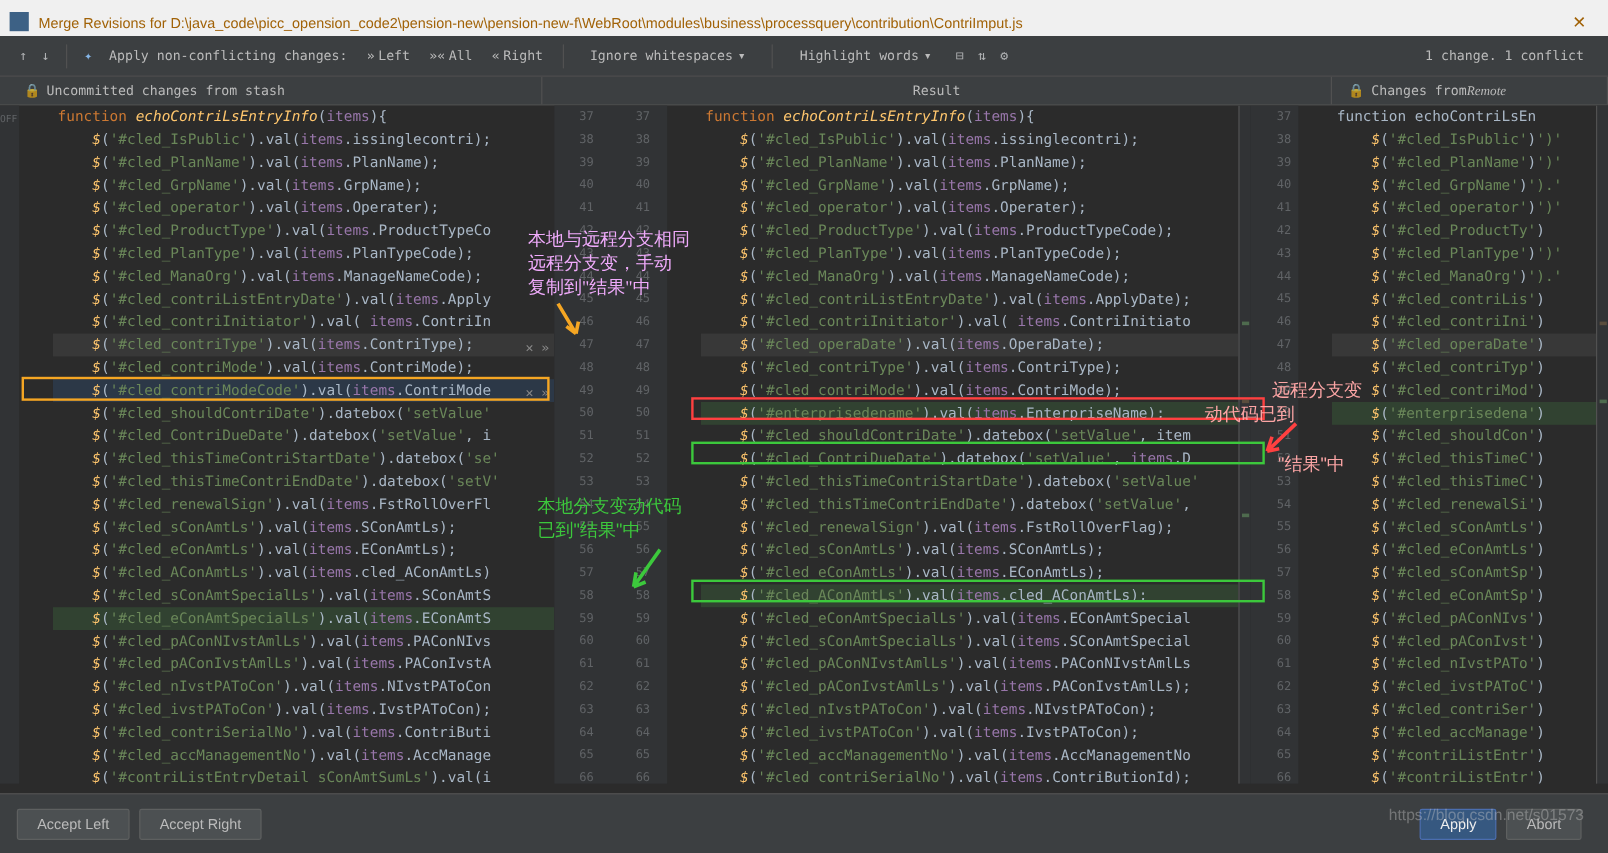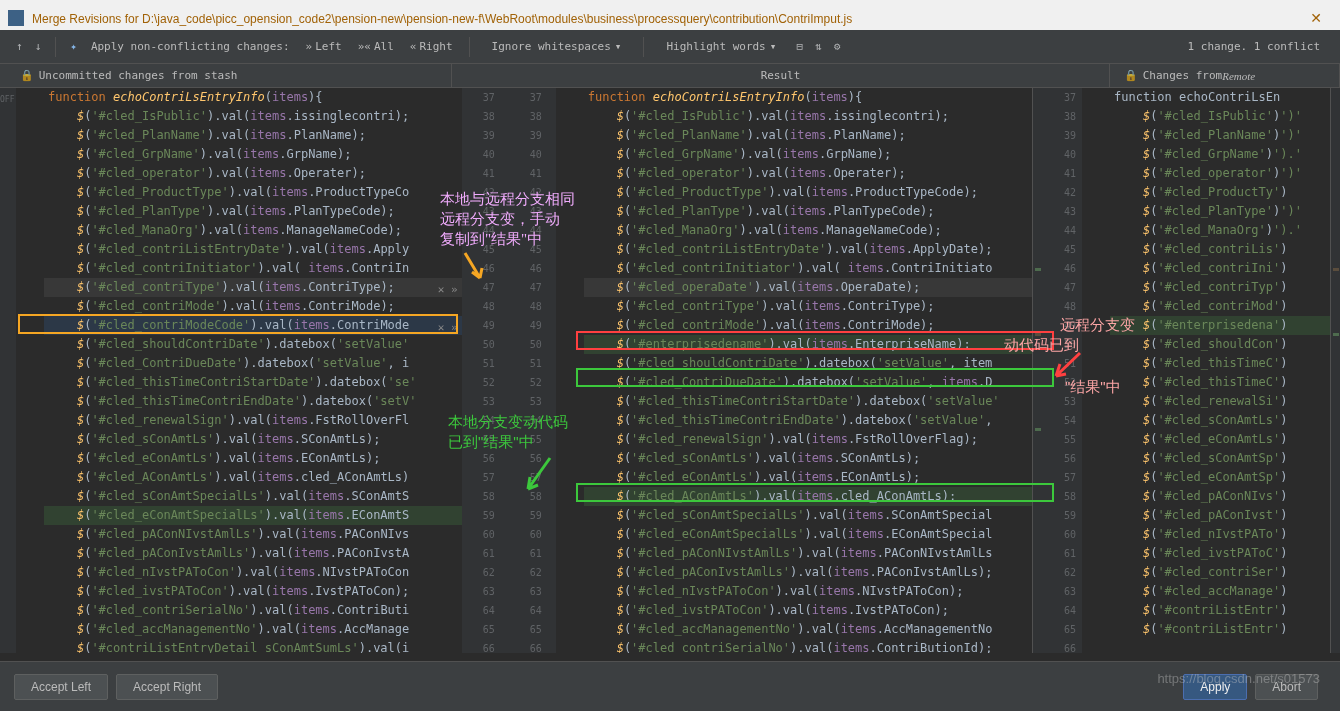--- a/index.html
+++ b/index.html
@@ -247,22 +247,22 @@
         <div class="codeline ">    <span class="fn">$</span>(<span class="str">'#cled_contriMode'</span>).val(<span class="pn">items</span>.ContriMode);</div>
         <div class="codeline hl-green">    <span class="fn">$</span>(<span class="str">'#enterprisedename'</span>).val(<span class="pn">items</span>.EnterpriseName);</div>
         <div class="codeline ">    <span class="fn">$</span>(<span class="str">'#cled_shouldContriDate'</span>).datebox(<span class="str">'setValue'</span>, item</div>
         <div class="codeline ">    <span class="fn">$</span>(<span class="str">'#cled_ContriDueDate'</span>).datebox(<span class="str">'setValue'</span>, <span class="pn">items</span>.D</div>
         <div class="codeline ">    <span class="fn">$</span>(<span class="str">'#cled_thisTimeContriStartDate'</span>).datebox(<span class="str">'setValue'</span></div>
         <div class="codeline ">    <span class="fn">$</span>(<span class="str">'#cled_thisTimeContriEndDate'</span>).datebox(<span class="str">'setValue'</span>,</div>
         <div class="codeline ">    <span class="fn">$</span>(<span class="str">'#cled_renewalSign'</span>).val(<span class="pn">items</span>.FstRollOverFlag);</div>
         <div class="codeline ">    <span class="fn">$</span>(<span class="str">'#cled_sConAmtLs'</span>).val(<span class="pn">items</span>.SConAmtLs);</div>
         <div class="codeline ">    <span class="fn">$</span>(<span class="str">'#cled_eConAmtLs'</span>).val(<span class="pn">items</span>.EConAmtLs);</div>
         <div class="codeline hl-green">    <span class="fn">$</span>(<span class="str">'#cled_AConAmtLs'</span>).val(<span class="pn">items</span>.cled_AConAmtLs);</div>
+        <div class="codeline ">    <span class="fn">$</span>(<span class="str">'#cled_eConAmtSpecialLs'</span>).val(<span class="pn">items</span>.EConAmtSpecial</div>
         <div class="codeline ">    <span class="fn">$</span>(<span class="str">'#cled_sConAmtSpecialLs'</span>).val(<span class="pn">items</span>.SConAmtSpecial</div>
-        <div class="codeline ">    <span class="fn">$</span>(<span class="str">'#cled_eConAmtSpecialLs'</span>).val(<span class="pn">items</span>.EConAmtSpecial</div>
         <div class="codeline ">    <span class="fn">$</span>(<span class="str">'#cled_pAConNIvstAmlLs'</span>).val(<span class="pn">items</span>.PAConNIvstAmlLs</div>
         <div class="codeline ">    <span class="fn">$</span>(<span class="str">'#cled_pAConIvstAmlLs'</span>).val(<span class="pn">items</span>.PAConIvstAmlLs);</div>
         <div class="codeline ">    <span class="fn">$</span>(<span class="str">'#cled_nIvstPAToCon'</span>).val(<span class="pn">items</span>.NIvstPAToCon);</div>
         <div class="codeline ">    <span class="fn">$</span>(<span class="str">'#cled_ivstPAToCon'</span>).val(<span class="pn">items</span>.IvstPAToCon);</div>
         <div class="codeline ">    <span class="fn">$</span>(<span class="str">'#cled_accManagementNo'</span>).val(<span class="pn">items</span>.AccManagementNo</div>
         <div class="codeline ">    <span class="fn">$</span>(<span class="str">'#cled_contriSerialNo'</span>).val(<span class="pn">items</span>.ContriButionId);</div>
       </div>
   </div>
   <div class="marker-area">
     <div class="m" style="top:180px"></div>
@@ -308,20 +308,21 @@
         <div class="codeline ">function echoContriLsEn</div>
         <div class="codeline ">    <span class="fn">$</span>(<span class="str">'#cled_IsPublic'</span>)<span class="str">')'</span></div>
         <div class="codeline ">    <span class="fn">$</span>(<span class="str">'#cled_PlanName'</span>)<span class="str">')'</span></div>
         <div class="codeline ">    <span class="fn">$</span>(<span class="str">'#cled_GrpName'</span>)<span class="str">').'</span></div>
         <div class="codeline ">    <span class="fn">$</span>(<span class="str">'#cled_operator'</span>)<span class="str">')'</span></div>
         <div class="codeline ">    <span class="fn">$</span>(<span class="str">'#cled_ProductTy'</span>)</div>
         <div class="codeline ">    <span class="fn">$</span>(<span class="str">'#cled_PlanType'</span>)<span class="str">')'</span></div>
         <div class="codeline ">    <span class="fn">$</span>(<span class="str">'#cled_ManaOrg'</span>)<span class="str">').'</span></div>
         <div class="codeline ">    <span class="fn">$</span>(<span class="str">'#cled_contriLis'</span>)</div>
         <div class="codeline ">    <span class="fn">$</span>(<span class="str">'#cled_contriIni'</span>)</div>
+        <div class="codeline hl-gray">    <span class="fn">$</span>(<span class="str">'#cled_operaDate'</span>)</div>
         <div class="codeline ">    <span class="fn">$</span>(<span class="str">'#cled_contriTyp'</span>)</div>
         <div class="codeline ">    <span class="fn">$</span>(<span class="str">'#cled_contriMod'</span>)</div>
         <div class="codeline hl-green">    <span class="fn">$</span>(<span class="str">'#enterprisedena'</span>)</div>
         <div class="codeline ">    <span class="fn">$</span>(<span class="str">'#cled_shouldCon'</span>)</div>
         <div class="codeline ">    <span class="fn">$</span>(<span class="str">'#cled_thisTimeC'</span>)</div>
         <div class="codeline ">    <span class="fn">$</span>(<span class="str">'#cled_thisTimeC'</span>)</div>
         <div class="codeline ">    <span class="fn">$</span>(<span class="str">'#cled_renewalSi'</span>)</div>
         <div class="codeline ">    <span class="fn">$</span>(<span class="str">'#cled_sConAmtLs'</span>)</div>
         <div class="codeline ">    <span class="fn">$</span>(<span class="str">'#cled_eConAmtLs'</span>)</div>
         <div class="codeline ">    <span class="fn">$</span>(<span class="str">'#cled_sConAmtSp'</span>)</div>

